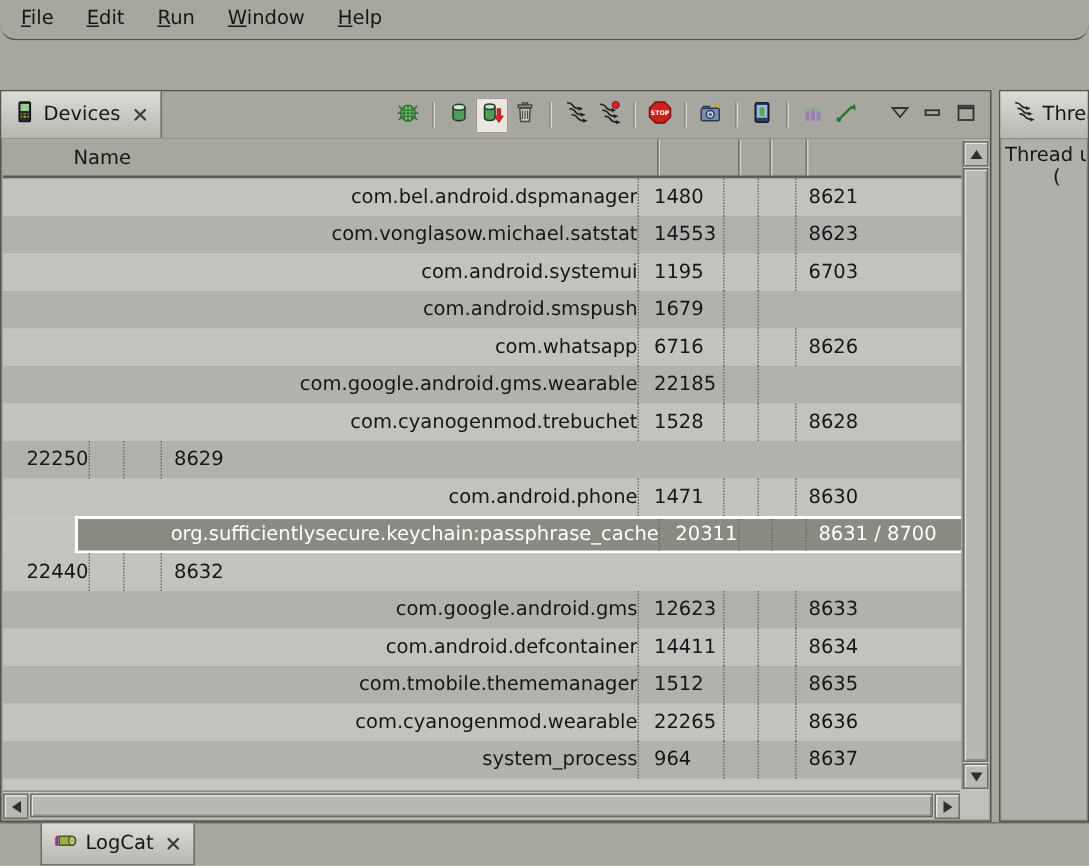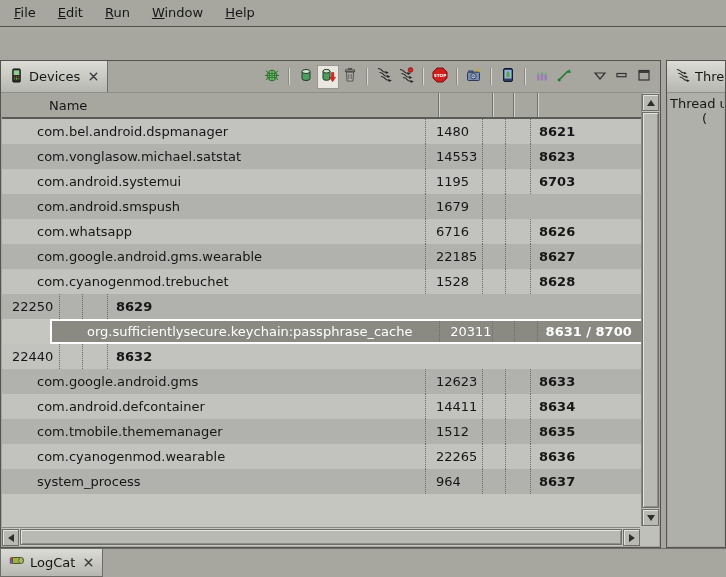--- a/index.html
+++ b/index.html
@@ -6,21 +6,21 @@
     --window-bg:#a7a7a0; --row-light:#c2c2bf; --row-dark:#b1b1ae;
     --selection-bg:#8a8a83; --selection-text:#ffffff;
   }
   *{box-sizing:border-box; margin:0; padding:0;}
   html,body{width:726px;height:577px;overflow:hidden;}
   body{font-family:"DejaVu Sans","Liberation Sans",sans-serif;font-size:13px;color:#161616;background:var(--window-bg);}
   #app{position:relative;width:726px;height:577px;background:var(--window-bg);}
 
   
   #menubar{position:absolute;left:0;top:0;width:726px;height:27px;display:flex;align-items:center;
-    border-bottom:1px solid #55534e;padding-left:3px;}
+    border-bottom:1px solid #55534e;padding-left:3px;border-radius:11px;}
   .menu-item{padding:3px 11px 4px 11px;cursor:default;}
   .menu-item .mn{text-decoration:underline;}
 
   #topstrip{position:absolute;left:0;top:27px;width:726px;height:33px;}
 
   
   #main{position:absolute;left:0;top:60px;width:726px;height:488px;}
 
   .panel{position:absolute;top:0;height:488px;border:1px solid #55534e;background:var(--window-bg);}
   #devices-panel{left:0;width:661px;}
@@ -46,26 +46,26 @@
   #theader{position:absolute;left:0;top:0;width:641px;height:26px;background:var(--window-bg);
     border-bottom:2px solid #5b5b56;display:flex;padding-left:39px;}
   .hcell{height:100%;display:flex;align-items:center;border-left:1px solid #73736d;box-shadow:inset 1px 0 0 #d2d2cc;}
   .hcell:first-child{border-left:none;box-shadow:none;padding-left:8px;}
   #rows{position:absolute;left:0;top:26px;width:641px;}
   .trow{display:flex;height:25px;background:var(--row-light);}
   .trow.alt{background:var(--row-dark);}
   .trow.selected{background:var(--selection-bg);color:var(--selection-text);border:2px solid #ffffff;margin-left:48px;}
   .cell{height:100%;line-height:25px;overflow:hidden;white-space:nowrap;border-left:1px dotted #6b6b66;}
   .trow.selected .cell{line-height:21px;}
-  .cell:first-child{border-left:none;}
+  .cell:first-child{border-left:none;text-align:right;}
   .c-name{width:423px;padding-left:35px;}
   .c-pid{width:57px;padding-left:10px;}
   .c-3{width:23px;}
   .c-4{width:25px;}
-  .c-port{width:113px;padding-left:8px;font-weight:bold;}
+  .c-port{width:113px;padding-left:8px;}
   .trow.selected .c-name{width:419px;}
 
   
   .sbtn{background:#b9b9b3;border:1px solid #6e6e69;box-shadow:inset 1px 1px 0 #e4e4df;display:flex;align-items:center;justify-content:center;}
   .thumb{background:#b9b9b3;border:1px solid #6e6e69;box-shadow:inset 1px 1px 0 #e4e4df, inset -1px -1px 0 #8d8d87;}
   #vscroll{position:absolute;right:0;top:1px;width:18px;bottom:20px;background:#c9c9c4;border-left:1px solid #8a8a84;}
   #vscroll .up{position:absolute;top:0;left:0;width:17px;height:17px;}
   #vscroll .down{position:absolute;bottom:0;left:0;width:17px;height:17px;}
   #vscroll .thumb{position:absolute;top:18px;bottom:18px;left:0;width:17px;}
   #hscroll{position:absolute;left:0;bottom:0;right:19px;height:19px;background:#c9c9c4;border-top:1px solid #8a8a84;}
@@ -79,21 +79,21 @@
   .arr-right{width:0;height:0;border-top:4px solid transparent;border-bottom:4px solid transparent;border-left:6px solid #2e2e2a;}
 
   
   #threads-content{position:absolute;left:1px;right:1px;top:32px;bottom:1px;background:#b0b0aa;overflow:hidden;}
   #threads-content .l1{padding:3px 0 0 2px;white-space:nowrap;}
   #threads-content .l2{padding-left:34px;white-space:nowrap;}
 
   
   #bottombar{position:absolute;left:0;top:548px;width:726px;height:29px;border-top:1px solid #6f6f69;
     background:var(--window-bg);display:flex;align-items:stretch;}
-  #bottombar .tab{border-left:1px solid #6e6e68;border-bottom:1px solid #6e6e68;}
+  #bottombar .tab{border-left:1px solid #6e6e68;border-bottom:1px solid #6e6e68;margin-left:27px;}
 </style>
 </head>
 <body>
 
 <div id="app">
 
   <div id="menubar">
       <div class="menu-item"><span class="mn">F</span>ile</div>
       <div class="menu-item"><span class="mn">E</span>dit</div>
       <div class="menu-item"><span class="mn">R</span>un</div>
@@ -328,34 +328,40 @@
               <div class="cell c-pid">6716</div>
               <div class="cell c-3"></div>
               <div class="cell c-4"></div>
               <div class="cell c-port">8626</div>
             </div>
             <div class="trow alt">
               <div class="cell c-name">com.google.android.gms.wearable</div>
               <div class="cell c-pid">22185</div>
               <div class="cell c-3"></div>
               <div class="cell c-4"></div>
-              <div class="cell c-port">8627</div>
             </div>
             <div class="trow">
               <div class="cell c-name">com.cyanogenmod.trebuchet</div>
               <div class="cell c-pid">1528</div>
               <div class="cell c-3"></div>
               <div class="cell c-4"></div>
               <div class="cell c-port">8628</div>
             </div>
             <div class="trow alt">
               <div class="cell c-pid">22250</div>
               <div class="cell c-3"></div>
               <div class="cell c-4"></div>
               <div class="cell c-port">8629</div>
+            </div>
+            <div class="trow">
+              <div class="cell c-name">com.android.phone</div>
+              <div class="cell c-pid">1471</div>
+              <div class="cell c-3"></div>
+              <div class="cell c-4"></div>
+              <div class="cell c-port">8630</div>
             </div>
             <div class="trow alt selected">
               <div class="cell c-name">org.sufficientlysecure.keychain:passphrase_cache</div>
               <div class="cell c-pid">20311</div>
               <div class="cell c-3"></div>
               <div class="cell c-4"></div>
               <div class="cell c-port">8631 / 8700</div>
             </div>
             <div class="trow">
               <div class="cell c-pid">22440</div>

